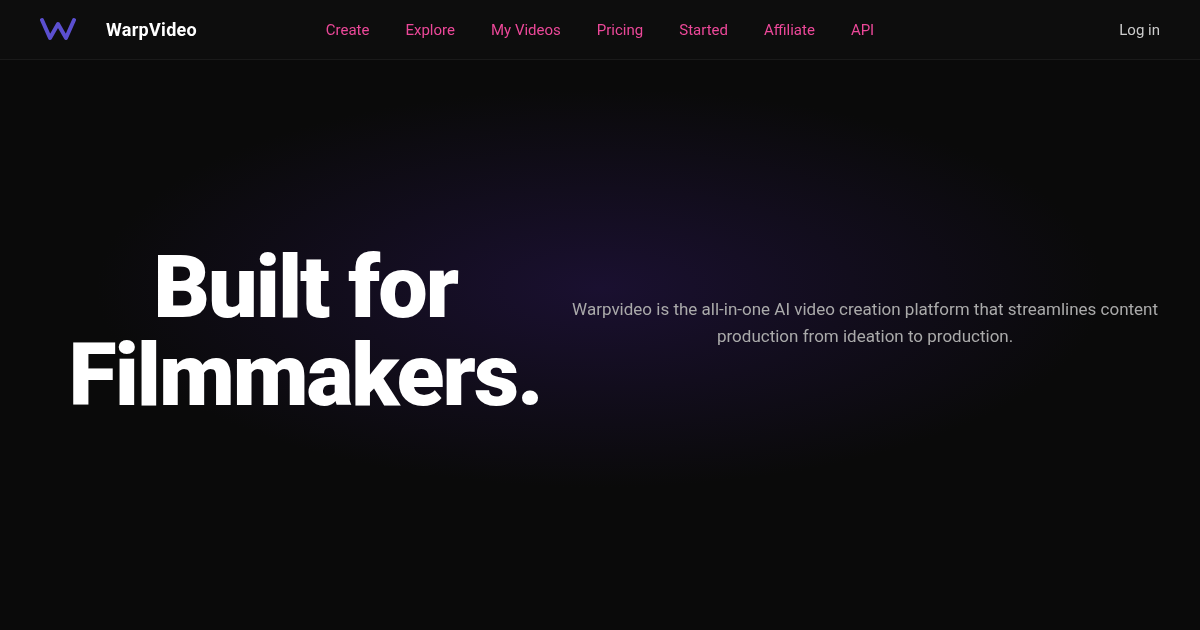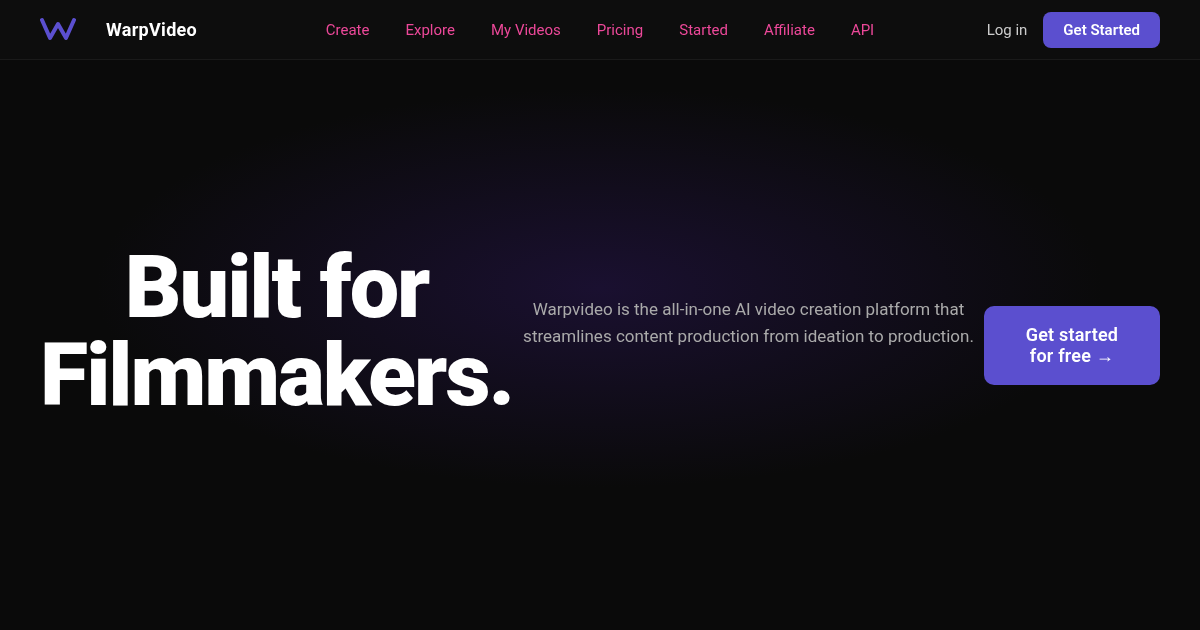--- a/index.html
+++ b/index.html
@@ -155,21 +155,19 @@
     <li><a>Explore</a></li>
     <li><a>My Videos</a></li>
     <li><a>Pricing</a></li>
     <li><a>Started</a></li>
     <li><a>Affiliate</a></li>
     <li><a>API</a></li>
   </ul>
 
   <div class="nav-right">
     <button class="login-btn">Log in</button>
-    <button class="get-started-btn">Get Started</button>
   </div>
 </nav>
 
 <section class="hero">
   <h1 class="hero-title">Built for Filmmakers.</h1>
   <p class="hero-subtitle">Warpvideo is the all-in-one AI video creation platform that streamlines content production from ideation to production.</p>
-  <button class="cta-btn">Get started for free →</button>
 </section>
 
 </body></html>

